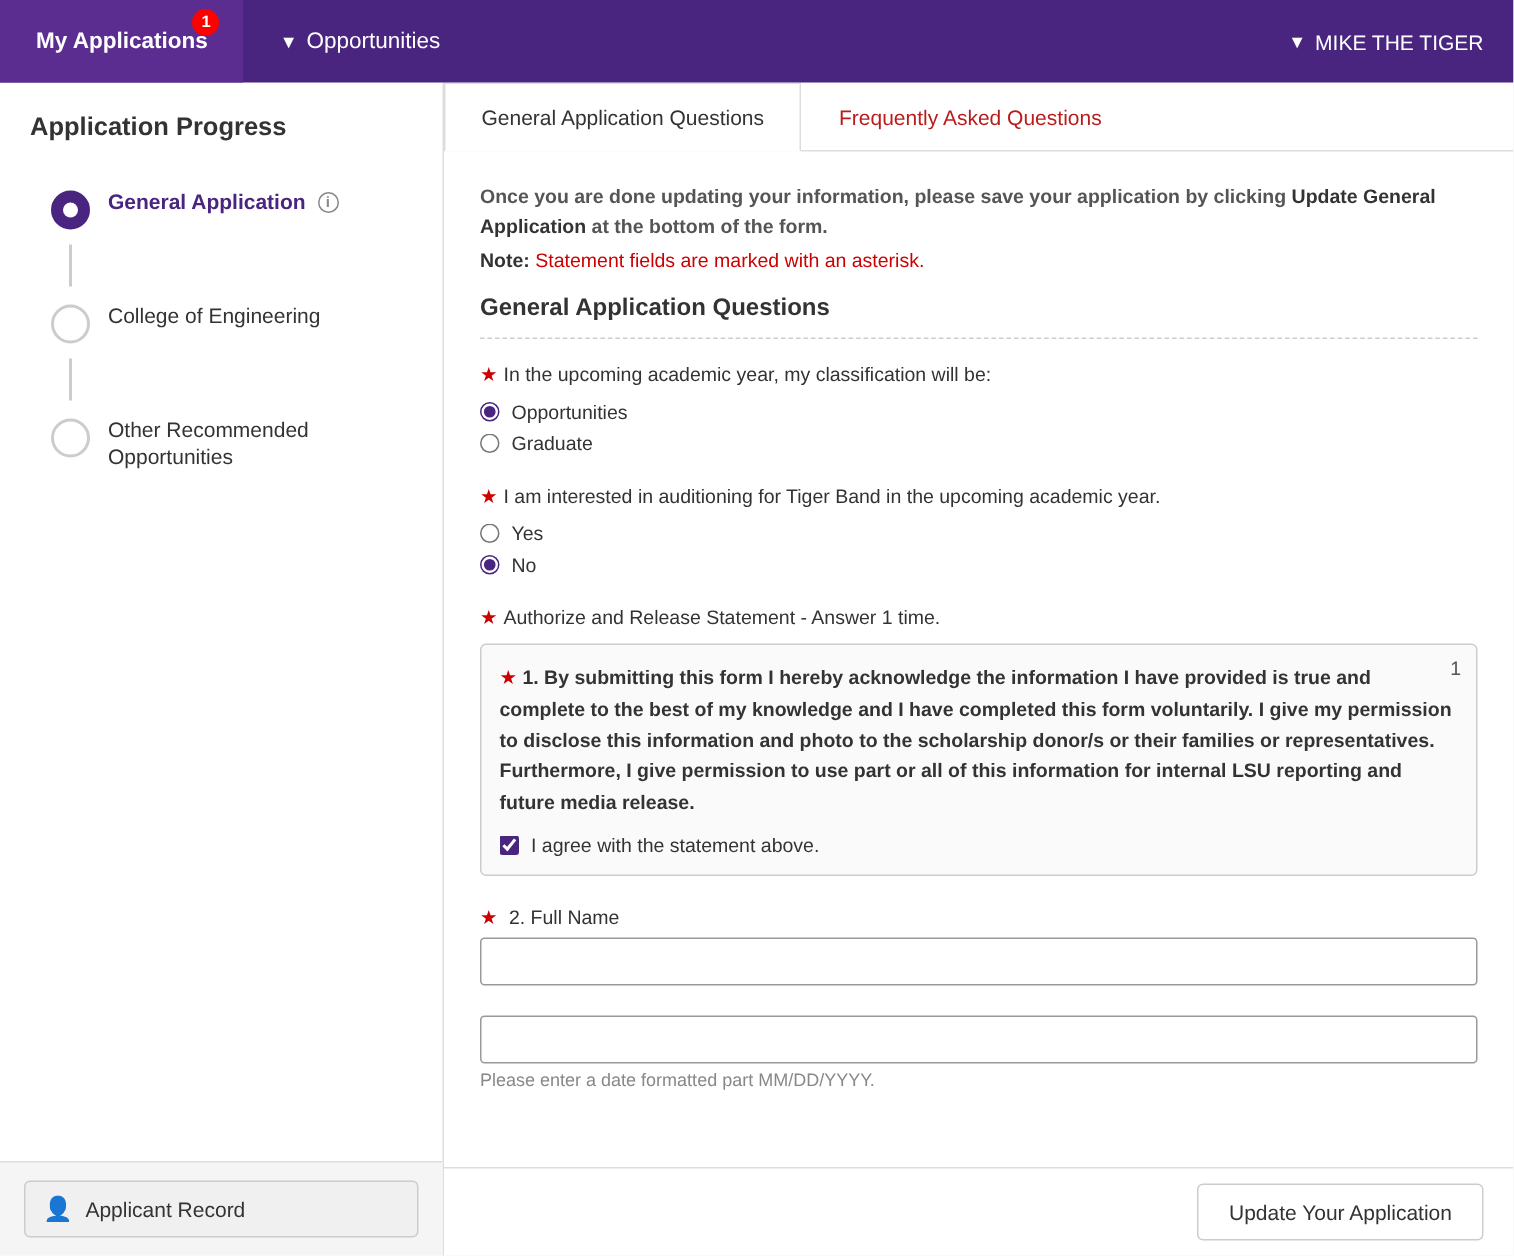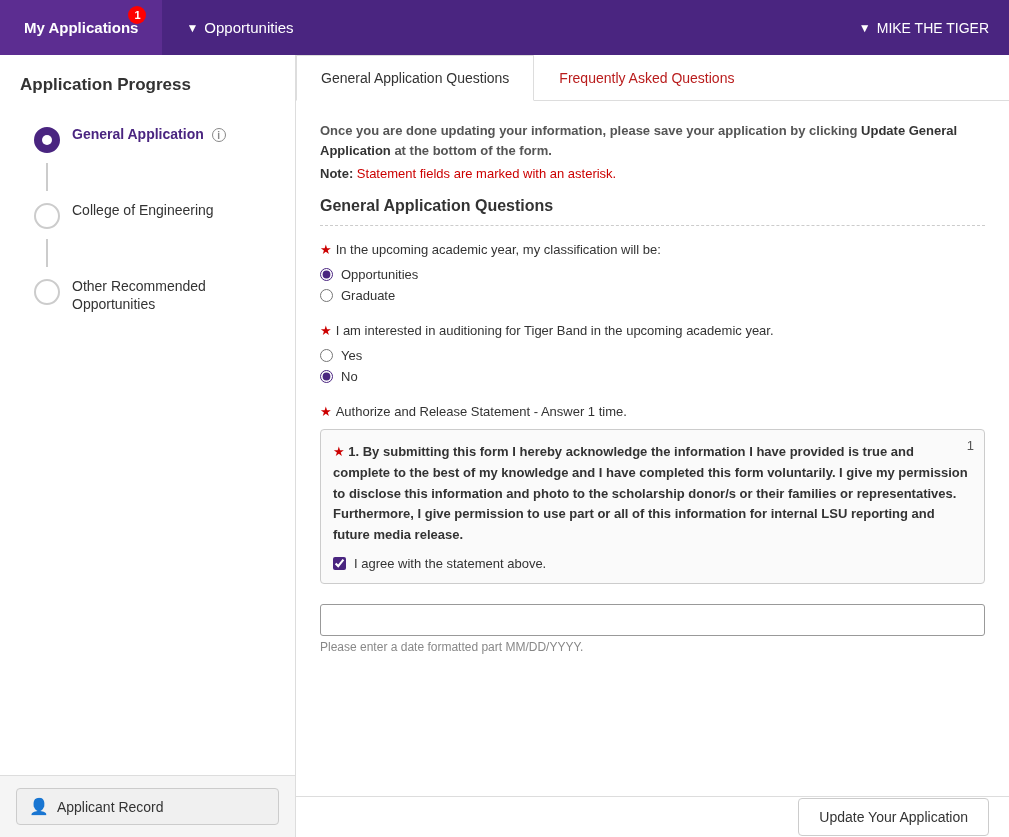--- a/index.html
+++ b/index.html
@@ -297,21 +297,21 @@
       height: 32px;
     }
     .field-hint {
       font-size: 12px;
       color: #888;
       margin-top: 4px;
     }
 
     
     .bottom-bar {
-      height: 41px;
+      height: 59px;
       background: #fff;
       border-top: 1px solid #ddd;
       display: flex;
       align-items: center;
       justify-content: flex-end;
       padding: 0 20px;
     }
     .update-btn {
       padding: 10px 20px;
       border: 1px solid #ccc;
@@ -431,20 +431,26 @@
           <p class="authorize-text">
             <span class="req">★</span> <strong>1. By submitting this form I hereby acknowledge the information I have provided is true and complete to the best of my knowledge and I have completed this form voluntarily. I give my permission to disclose this information and photo to the scholarship donor/s or their families or representatives. Furthermore, I give permission to use part or all of this information for internal LSU reporting and future media release.</strong>
           </p>
           <label class="checkbox-row">
             <input type="checkbox" checked="" style="">
             <span>I agree with the statement above.</span>
           </label>
         </div>
       </div>
 
+      <div class="field-block">
+        <div class="field-label">
+          <span class="req">★</span> 2. Full Name
+        </div>
+        <input type="text" class="text-input" value="" style="">
+      </div>
 
       <div class="field-block">
         <input type="text" class="text-input" value="" style="">
         <div class="field-hint">Please enter a date formatted part MM/DD/YYYY.</div>
       </div>
 
     </div>
 
     <div class="bottom-bar">
       <button class="update-btn">

